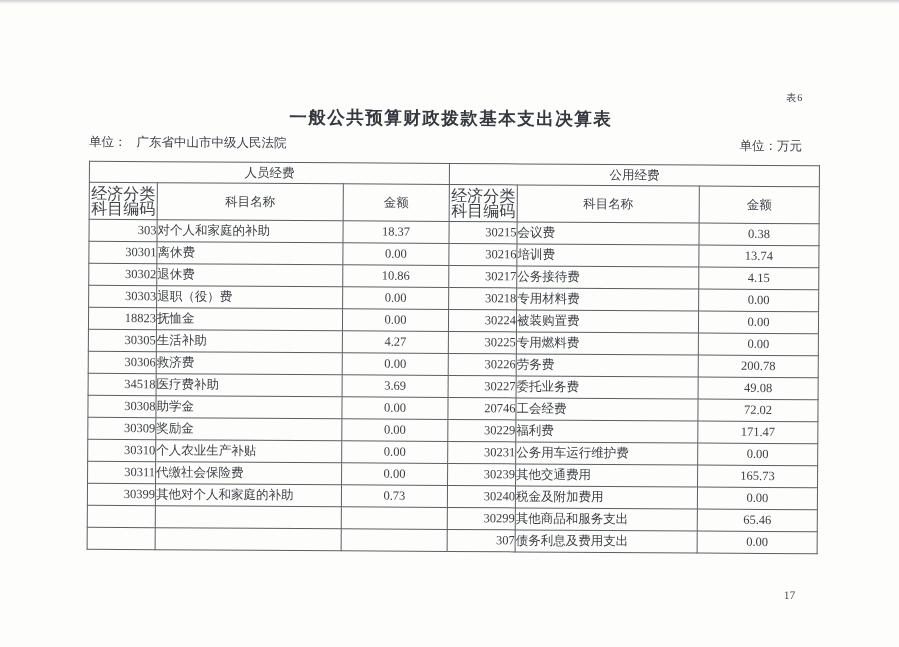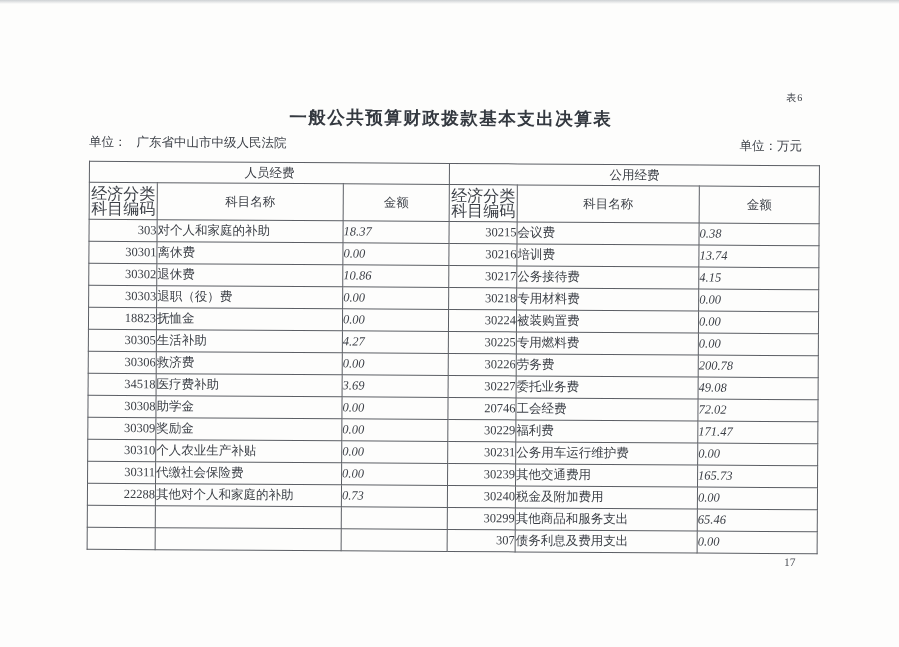--- a/index.html
+++ b/index.html
@@ -75,24 +75,24 @@
     font-weight: normal;
     overflow: hidden;
     white-space: nowrap;
   }
   tr.group-row th { height: 20px; text-align: center; }
   tr.colhead-row th { height: 36px; text-align: center; }
   .code2line { line-height: 15px; font-size: 16px; }
   tr.data-row td { height: 21px; }
   td.code { text-align: right; padding-left: 9px; }
   td.name { text-align: left; padding-left: 10px; }
-  td.amt  { text-align: left; padding-right: 7px; font-style: italic; }
+  td.amt  { text-align: center; padding-right: 7px; }
   .page-number {
     position: absolute;
-    top: 554px;
+    top: 587px;
     right: 102px;
     font-size: 11.5px;
     color: #4a4e55;
   }
 </style>
 </head>
 <body>
 
 <div class="page">
   <div class="scan-edge-top"></div>
@@ -225,21 +225,21 @@
       </tr>
       <tr class="data-row">
         <td class="code">30311</td>
         <td class="name">代缴社会保险费</td>
         <td class="amt">0.00</td>
         <td class="code">30239</td>
         <td class="name">其他交通费用</td>
         <td class="amt">165.73</td>
       </tr>
       <tr class="data-row">
-        <td class="code">22288</td>
+        <td class="code">30399</td>
         <td class="name">其他对个人和家庭的补助</td>
         <td class="amt">0.73</td>
         <td class="code">30240</td>
         <td class="name">税金及附加费用</td>
         <td class="amt">0.00</td>
       </tr>
       <tr class="data-row">
         <td class="code"></td>
         <td class="name"></td>
         <td class="amt"></td>

